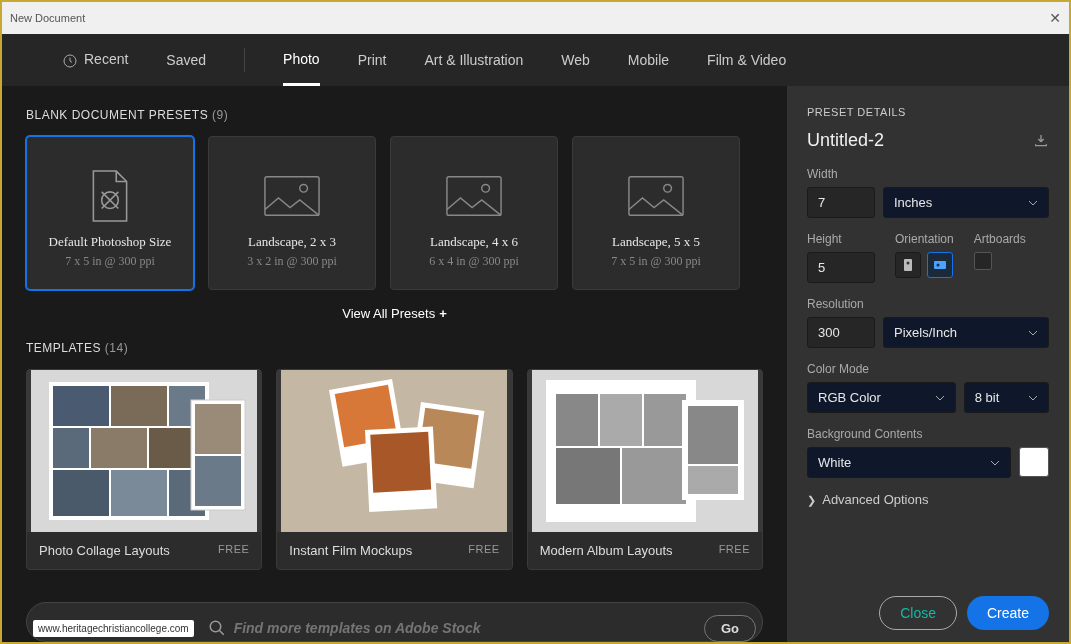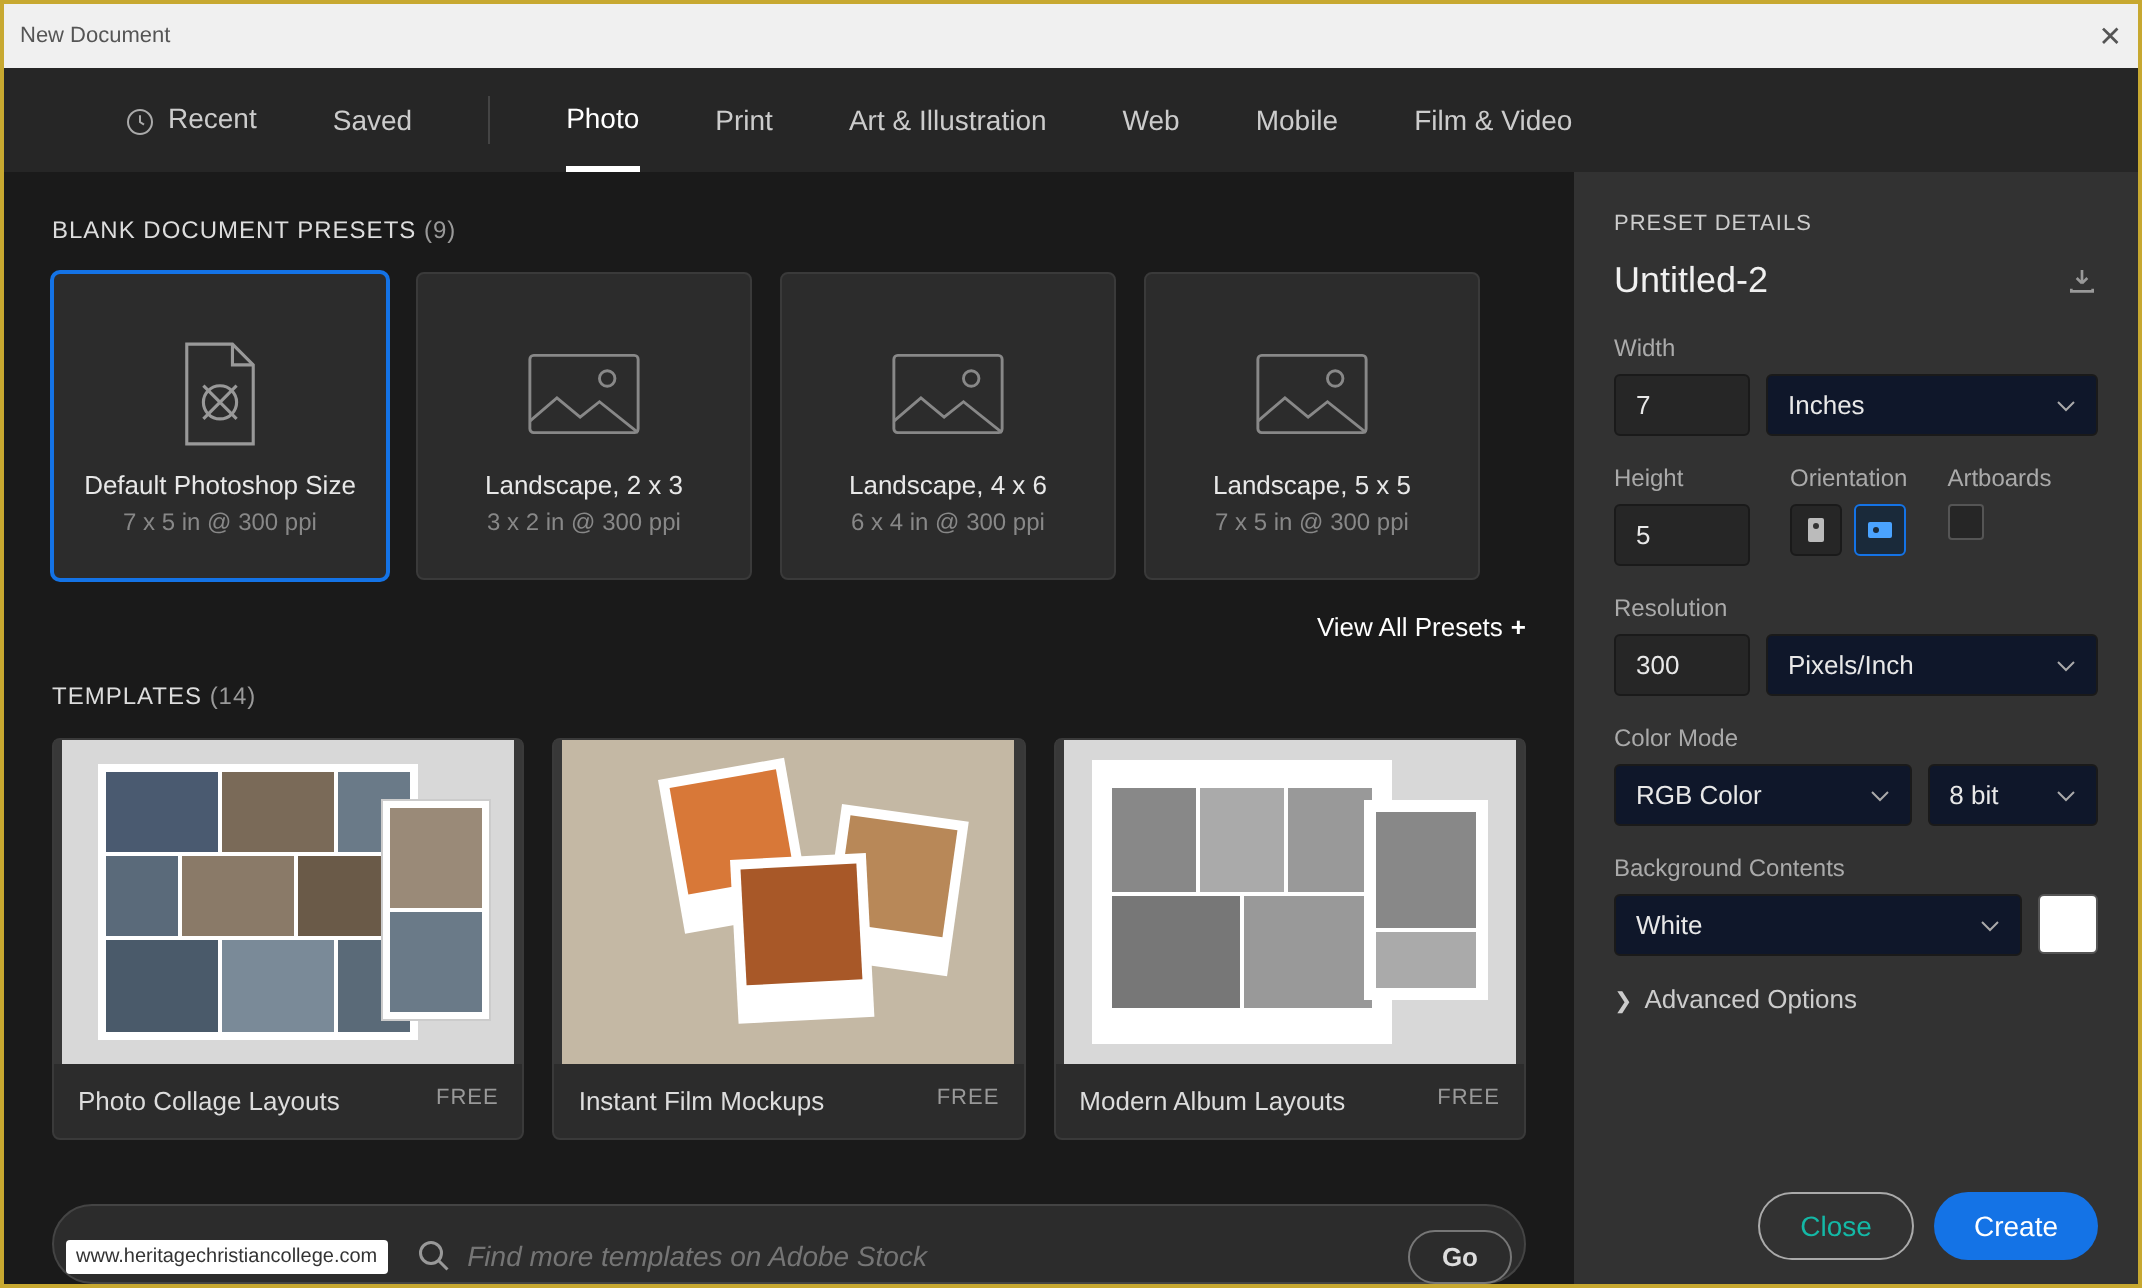--- a/index.html
+++ b/index.html
@@ -10,39 +10,39 @@
 .tabs .tab { color: #ccc; cursor: pointer; padding: 16px 0; }
 .tabs .tab.active { color: #fff; font-weight: 500; border-bottom: 3px solid #fff; }
 .tabs .sep { width: 1px; height: 24px; background: #444; }
 .clock-icon { width: 16px; height: 16px; margin-right: 6px; fill: none; stroke: #aaa; stroke-width: 1.5; vertical-align: middle; }
 .main { display: flex; height: calc(100% - 76px); }
 .left { flex: 1; padding: 22px 24px; overflow: hidden; position: relative; }
 .right { width: 282px; background: #323232; padding: 20px 20px; }
 .section-label { color: #ddd; font-size: 12px; letter-spacing: 0.5px; margin-bottom: 14px; }
 .section-label .count { color: #999; }
 .preset-grid { display: flex; gap: 14px; margin-bottom: 16px; }
-.preset-card { width: 168px; height: 154px; background: #2c2c2c; border: 1px solid #3a3a3a; border-radius: 4px; display: flex; flex-direction: column; align-items: center; justify-content: center; cursor: pointer; }
+.preset-card { width: 168px; height: 154px; background: #2c2c2c; border: 1px solid #3a3a3a; border-radius: 4px; display: flex; flex-direction: column; align-items: center; justify-content: center; cursor: pointer; font-family: Liberation Serif, serif; }
 .preset-card.selected { border: 1px solid #1473e6; box-shadow: 0 0 0 1px #1473e6; }
 .preset-card .icon-wrap { height: 76px; display: flex; align-items: center; justify-content: center; }
 .preset-card .p-name { color: #e8e8e8; font-size: 13px; }
 .preset-card .p-meta { color: #888; font-size: 12px; margin-top: 4px; }
 .doc-icon { width: 42px; height: 54px; stroke: #999; fill: none; stroke-width: 1.5; }
 .img-icon { width: 58px; height: 44px; stroke: #888; fill: none; stroke-width: 1.5; }
-.view-all { text-align: right; color: #fff; font-size: 13px; margin: 12px 0 20px; cursor: pointer; }
+.view-all { text-align: center; color: #fff; font-size: 13px; margin: 12px 0 20px; cursor: pointer; }
 .view-all .plus { font-weight: bold; margin-left: 4px; }
 .template-grid { display: flex; gap: 14px; }
 .template-card { width: 265px; background: #2c2c2c; border: 1px solid #3a3a3a; border-radius: 4px; cursor: pointer; }
 .template-card .thumb { height: 162px; background: #383838; display: flex; align-items: center; justify-content: center; overflow: hidden; }
 .template-card .t-footer { display: flex; justify-content: space-between; padding: 11px 12px; font-size: 13px; }
 .template-card .t-name { color: #ddd; }
 .template-card .t-price { color: #999; font-size: 11px; letter-spacing: 0.5px; }
 .search-row { position: absolute; bottom: 8px; left: 24px; right: 24px; display: flex; align-items: center; background: #2c2c2c; border: 1px solid #444; border-radius: 24px; height: 40px; padding: 12px 6px 0 2px; }
 .watermark { background: #fff; color: #333; font-size: 10px; padding: 3px 5px; border-radius: 2px; margin-right: 6px; margin-left: 4px; }
 .search-icn { width: 18px; height: 18px; stroke: #999; fill: none; margin: 0 8px; }
-.search-row input { flex: 1; background: transparent; border: none; color: #f97316; font-style: italic; font-size: 14px; outline: none; }
+.search-row input { flex: 1; background: transparent; border: none; color: #f97316; font-style: italic; font-size: 14px; outline: none; font-weight: bold; }
 .go-btn { border: 1px solid #777; background: transparent; color: #ddd; border-radius: 16px; padding: 5px 16px; font-size: 13px; cursor: pointer; font-weight: bold; }
 
 .r-label { color: #ccc; font-size: 11px; letter-spacing: 0.5px; margin-bottom: 12px; }
 .r-title-row { display: flex; justify-content: space-between; align-items: center; margin-bottom: 16px; }
 .r-title { color: #f0f0f0; font-size: 18px; font-weight: 300; }
 .dl-icon { width: 16px; height: 16px; fill: #999; cursor: pointer; }
 .field-label { color: #aaa; font-size: 12px; margin-bottom: 6px; }
 .row { display: flex; gap: 8px; margin-bottom: 14px; }
 .num-input { background: #262626; border: 1px solid #1a1a1a; color: #e8e8e8; font-size: 13px; padding: 7px 10px; border-radius: 3px; width: 68px; }
 .dd { flex: 1; background: #0f172a; border: 1px solid #1a1a1a; color: #e8e8e8; font-size: 13px; padding: 7px 10px; border-radius: 3px; display: flex; justify-content: space-between; align-items: center; cursor: pointer; }

